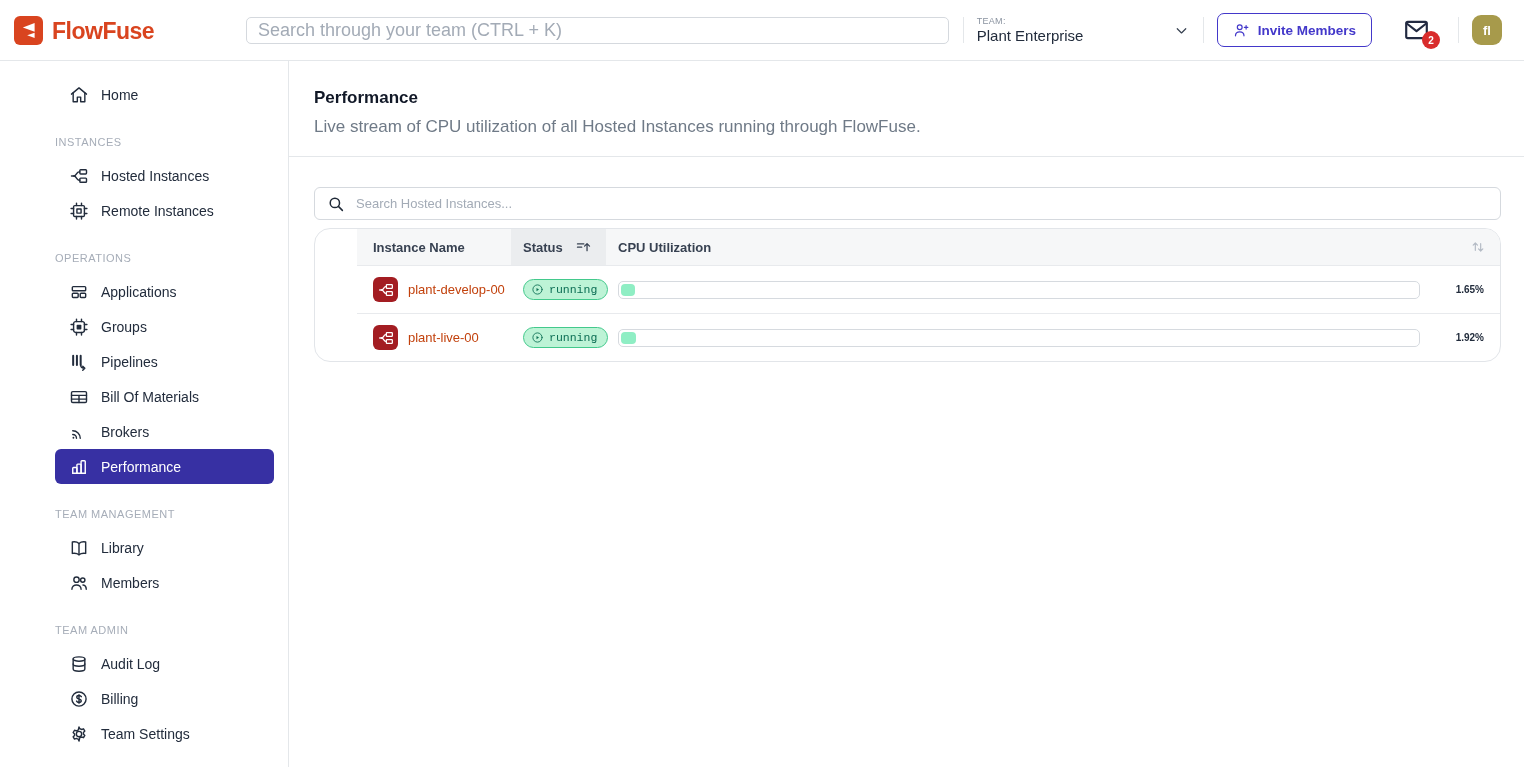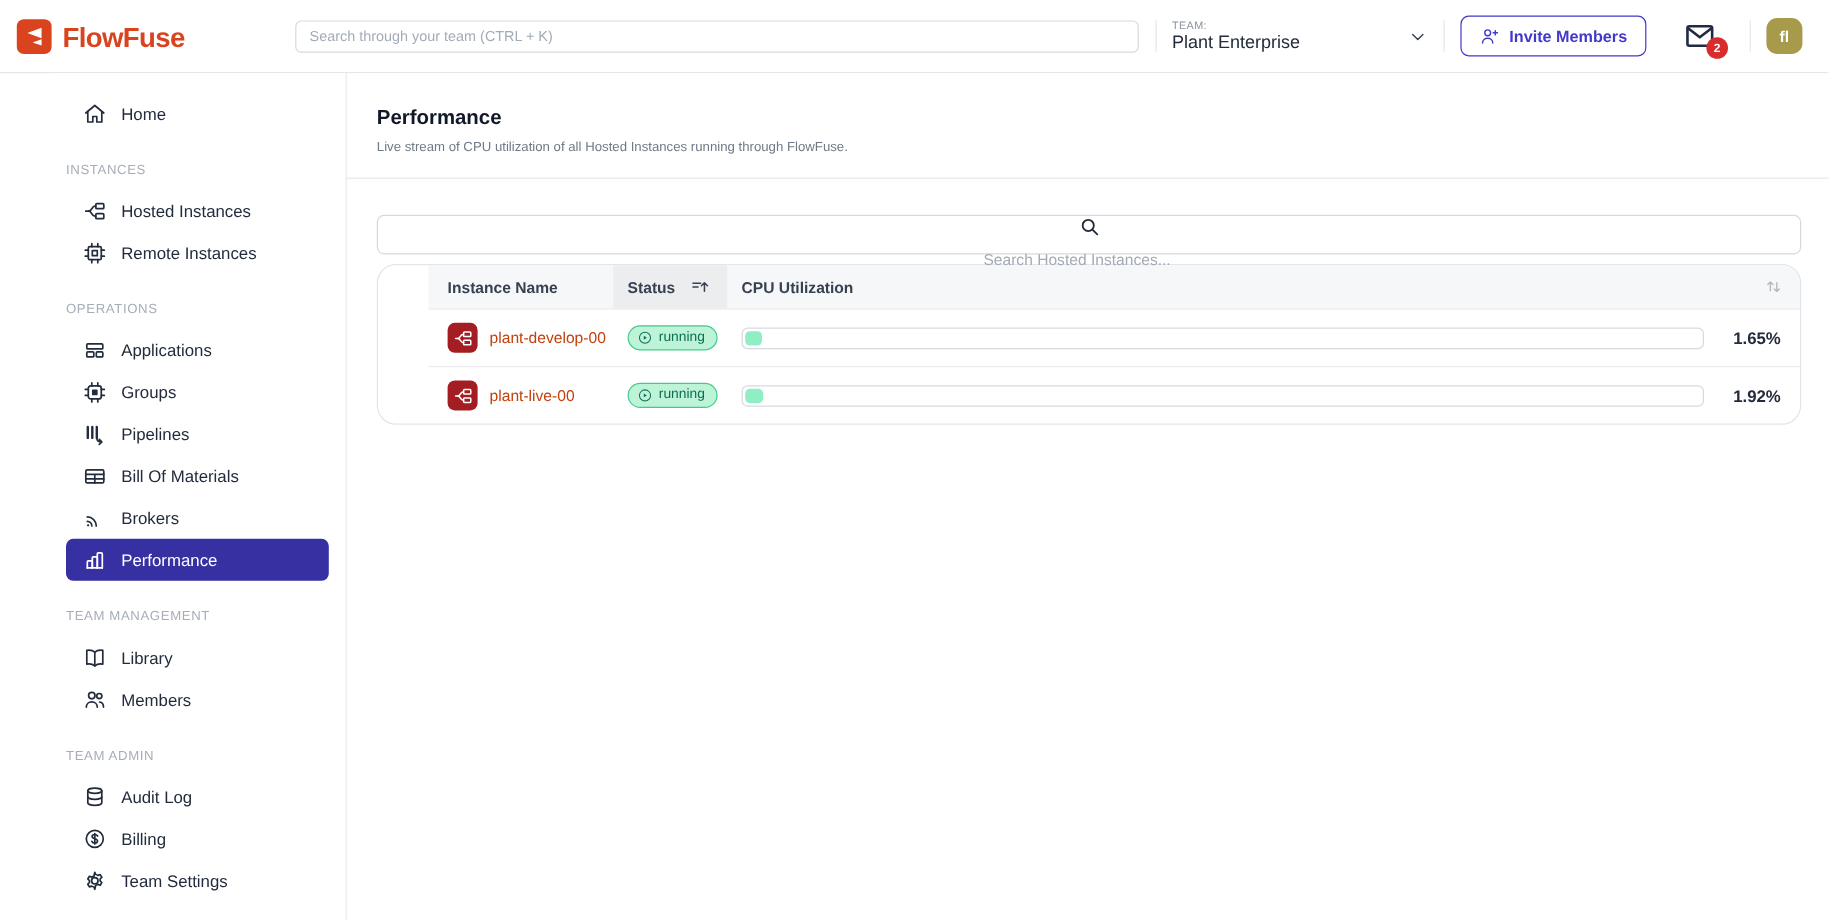--- a/index.html
+++ b/index.html
@@ -6,21 +6,21 @@
   html,body { background:#fff; }
   body { font-family: "Liberation Sans", sans-serif; color:#222c3c; }
   .app { width:1524px; height:767px; overflow:hidden; background:#fff; position:relative; }
 
   
   .hdr { height:61px; display:flex; align-items:center; padding-left:14px; border-bottom:1px solid #e4e7ea; background:#fff; }
   .logo { display:flex; align-items:flex-end; gap:9px; width:232px; cursor:pointer; }
   .logo-mark { width:29px; height:29px; border-radius:6px; background:#d9441f; display:flex; align-items:center; justify-content:center; }
   .logo-mark svg { width:21px; height:21px; }
   .logo-text { font-size:23px; font-weight:700; color:#d9441f; letter-spacing:-0.5px; }
-  .top-search { width:703px; height:27px; border:1px solid #d5d9de; border-radius:5px; padding:0 11px; font-size:12px; color:#8b5cf6; font-family:inherit; outline:none; }
+  .top-search { width:703px; height:27px; border:1px solid #d5d9de; border-radius:5px; padding:0 11px; font-size:18px; color:#8b5cf6; font-family:inherit; outline:none; }
   .top-search::placeholder { color:#a3abb6; }
   .hdr-right { margin-left:auto; display:flex; align-items:center; padding-right:22px; }
   .vdiv { width:1px; height:26px; background:#e4e7ea; margin:0 13px; flex:0 0 1px; }
   .team-select { display:flex; align-items:center; width:213px; cursor:pointer; }
   .team-texts { display:flex; flex-direction:column; gap:1px; }
   .team-label { font-size:9px; color:#8a93a0; letter-spacing:0.3px; }
   .team-name { font-size:15px; color:#222c3c; }
   .chev { margin-left:auto; color:#374151; display:flex; }
   .chev svg { width:17px; height:17px; }
   .invite-btn { display:flex; align-items:center; gap:8px; height:34px; padding:0 15px; background:#fff; border:1.5px solid #4338ca; border-radius:7px; color:#4338ca; font-size:13.5px; font-weight:700; font-family:inherit; cursor:pointer; }
@@ -38,49 +38,49 @@
   
   .nav-section { font-size:11px; color:#a6adb8; letter-spacing:0.5px; margin:24px 0 10px; padding:0 14px; }
   .nav-item { display:flex; align-items:center; gap:12px; height:35px; margin:0 14px; padding:0 14px; border-radius:6px; font-size:14px; color:#222c3c; cursor:pointer; }
   .nav-item .ic { flex:0 0 20px; }
   .nav-item.active { background:#3730a3; color:#fff; }
   .ic { width:20px; height:20px; stroke:currentColor; fill:none; stroke-width:1.7; stroke-linecap:round; stroke-linejoin:round; }
 
   
   .main-header { padding:27px 25px 19px; border-bottom:1px solid #e4e7ea; }
   .page-title { font-size:17px; font-weight:700; color:#111827; margin-bottom:9px; }
-  .page-subtitle { font-size:11px; color:#6f7a87; }
+  .page-subtitle { font-size:17px; color:#6f7a87; }
   .main-body { padding:30px 23px 0 25px; }
 
-  .instance-search { display:flex; align-items:center; gap:11px; height:33px; border:1px solid #d5d9de; border-radius:6px; padding:0 12px; margin-bottom:8px; background:#fff;flex-direction:column; }
+  .instance-search { display:flex; align-items:center; gap:11px; height:33px; border:1px solid #d5d9de; border-radius:6px; padding:0 12px; margin-bottom:8px; background:#fff; }
   .instance-search .ic { width:18px; height:18px; stroke-width:2; color:#1f2937; flex:0 0 18px; }
   .instance-search input { border:none; outline:none; flex:1; font-size:13px; font-family:inherit; color:#374151; background:transparent; }
   .instance-search input::placeholder { color:#a3abb6; }
 
   .table-card { border:1px solid #e2e5e9; border-radius:16px; overflow:hidden; background:#fff;padding-left:42px; }
   .thead { display:flex; align-items:stretch; background:#f6f7f8; height:36px; font-size:13px; font-weight:700; color:#374151; }
   .th { display:flex; align-items:center; }
   .th-name { width:154px; padding-left:16px; }
   .th-status { width:95px; padding-left:12px; background:#ebedef; gap:12px; }
   .th-status .ic { width:17px; height:17px; stroke-width:1.8; color:#374151; }
   .th-cpu { flex:1; padding:0 14px 0 12px; }
   .th-sort { margin-left:auto; color:#b4bbc5; display:flex; align-items:center; }
   .th-sort .ic { width:16px; height:16px; stroke-width:1.8; }
 
   .trow { display:flex; align-items:center; height:48px; border-top:1px solid #e8eaed; cursor:pointer; }
   .td-name { width:154px; padding-left:16px; display:flex; align-items:center; gap:10px; font-size:13px; color:#c2410c; }
   .inst-ic { width:25px; height:25px; border-radius:6px; background:#a31d22; display:flex; align-items:center; justify-content:center; flex:0 0 25px; }
   .inst-ic svg { width:16px; height:16px; stroke:#fff; fill:none; stroke-width:1.9; stroke-linecap:round; stroke-linejoin:round; }
-  .td-status { width:95px; padding-left:12px; }
+  .td-status { width:95px; padding-left:12px;font-family:Liberation Mono, monospace; }
   .badge { display:inline-flex; align-items:center; gap:5px; background:#bdf3d6; border:1px solid #43c98c; color:#0c6e54; border-radius:999px; padding:3px 10px 3px 7px; font-size:11.5px; }
   .badge .ic { width:13px; height:13px; stroke-width:1.6; }
   .td-cpu { flex:1; display:flex; align-items:center; padding:0 16px 0 12px; gap:16px; }
   .cpu-bar { flex:1; height:18px; border:1px solid #d6dadf; border-radius:5px; padding:2px; background:#fff; }
   .cpu-fill { height:100%; background:#8feec4; border-radius:4px; min-width:14px; }
-  .cpu-pct { width:48px; text-align:right; font-size:14px; font-weight:700; color:#222c3c; }
+  .cpu-pct { width:48px; text-align:right; font-size:10px; font-weight:700; color:#222c3c; }
 </style>
 </head>
 <body>
 
 <div class="app">
 
   <header class="hdr">
     <div class="logo">
       <span class="logo-mark">
         <svg viewBox="0 0 24 24">

